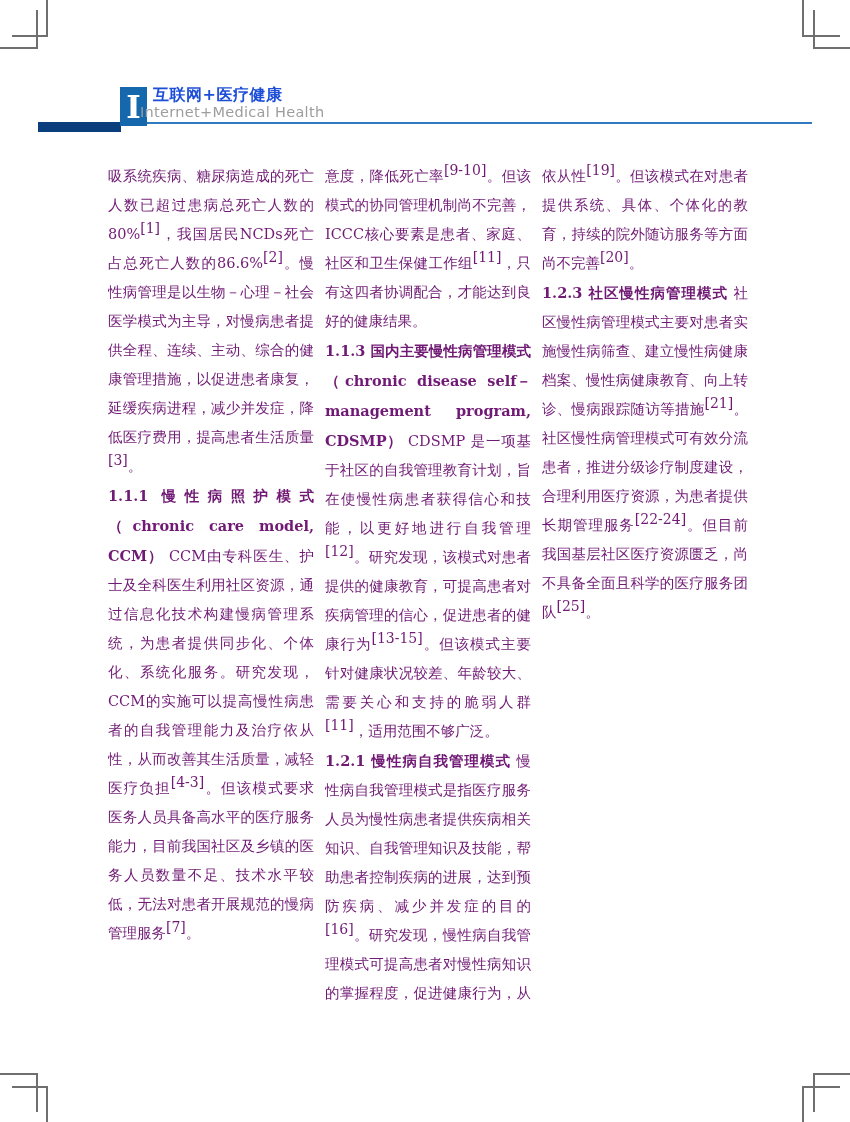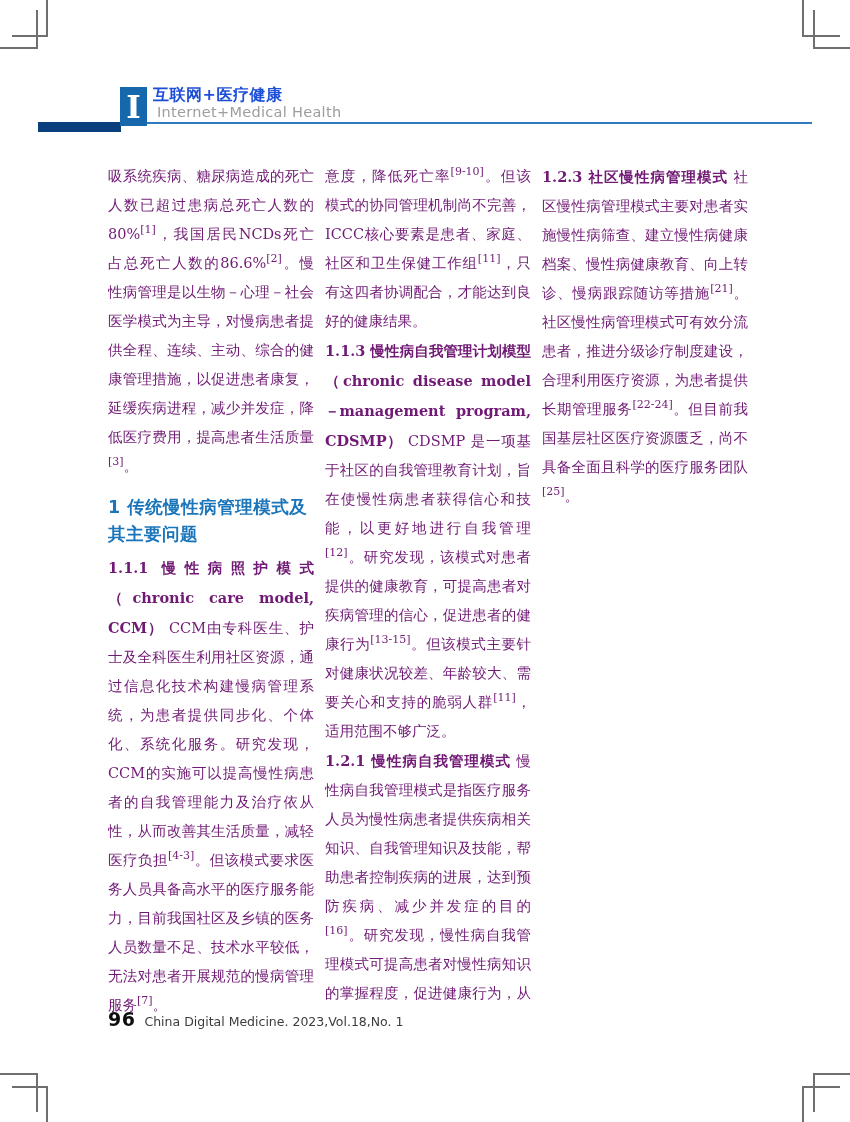--- a/index.html
+++ b/index.html
@@ -18,34 +18,34 @@
   .br2{left:802px;top:1086px;width:36px;height:36px;border-left-width:2px;border-top-width:2px;}
 
   
   .navy{position:absolute;left:38px;top:122px;width:83px;height:10px;background:#0b3e7c;}
   .logo{position:absolute;left:120px;top:87px;width:27px;height:39px;background:#1668ac;
         color:#fff;display:flex;align-items:center;justify-content:center;
         font-family:"DejaVu Serif",serif;font-weight:bold;font-size:31px;}
   .rule{position:absolute;left:147px;top:122px;width:665px;height:2px;background:#2f7ac0;}
   .tcn{position:absolute;left:153px;top:85px;font-family:"DejaVu Sans",sans-serif;
        font-weight:bold;font-size:16px;color:#1d4ed8;line-height:19px;letter-spacing:0.5px;}
-  .ten{position:absolute;left:157px;top:104px;font-family:"DejaVu Sans",sans-serif;
+  .ten{position:absolute;left:140px;top:104px;font-family:"DejaVu Sans",sans-serif;
        font-size:14.5px;color:#9d9d9d;line-height:17px;letter-spacing:0.3px;}
 
   
   main{position:absolute;left:108px;top:162px;width:650px;height:852px;
        display:flex;gap:11px;overflow:hidden;}
   .col{width:206px;overflow:hidden;}
   p.body{margin:0;font-size:14.5px;line-height:29px;text-align:justify;color:#701a75;}
   b.run{font-weight:bold;}
   .h1{margin:13px 0 5px;font-family:"DejaVu Sans",sans-serif;font-weight:bold;
       font-size:17.5px;line-height:27px;color:#1b75bb;text-align:left;letter-spacing:0.5px;}
   .h2{margin:0;font-family:"DejaVu Sans",sans-serif;font-weight:bold;
       font-size:14.5px;line-height:29px;color:#101010;}
-  sup{font-size:11px;line-height:0;}
+  sup{font-size:14px;line-height:0;}
 
   
   .footer{position:absolute;left:108px;top:1008px;display:flex;align-items:baseline;gap:9px;
           font-family:"DejaVu Sans",sans-serif;}
   .pageno{font-size:19px;font-weight:bold;color:#0d0d0d;letter-spacing:0.5px;}
   .jinfo{font-size:12.5px;color:#3c3c3c;}
 </style>
 </head>
 <body>
 
@@ -66,31 +66,27 @@
       <span>I</span>
     </div>
     <div class="tcn">互联网+医疗健康</div>
     <div class="ten">Internet+Medical Health</div>
     <div class="rule"></div>
   </header>
 
   <main>
     <div class="col" id="col-0">
         <p class="body">吸系统疾病、糖尿病造成的死亡人数已超过患病总死亡人数的80%<sup>[1]</sup>，我国居民NCDs死亡占总死亡人数的86.6%<sup>[2]</sup>。慢性病管理是以生物－心理－社会医学模式为主导，对慢病患者提供全程、连续、主动、综合的健康管理措施，以促进患者康复，延缓疾病进程，减少并发症，降低医疗费用，提高患者生活质量<sup>[3]</sup>。</p>
-        <h3 class="h1">1 传统慢性病管理模式及其主要问题</h3>
         <p class="body"><b class="run">1.1.1 慢性病照护模式（chronic care model, CCM）</b> CCM由专科医生、护士及全科医生利用社区资源，通过信息化技术构建慢病管理系统，为患者提供同步化、个体化、系统化服务。研究发现，CCM的实施可以提高慢性病患者的自我管理能力及治疗依从性，从而改善其生活质量，减轻医疗负担<sup>[4-3]</sup>。但该模式要求医务人员具备高水平的医疗服务能力，目前我国社区及乡镇的医务人员数量不足、技术水平较低，无法对患者开展规范的慢病管理服务<sup>[7]</sup>。</p>
       </div>
     <div class="col" id="col-1">
         <p class="body">意度，降低死亡率<sup>[9-10]</sup>。但该模式的协同管理机制尚不完善，ICCC核心要素是患者、家庭、社区和卫生保健工作组<sup>[11]</sup>，只有这四者协调配合，才能达到良好的健康结果。</p>
-        <p class="body"><b class="run">1.1.3 慢性病自我管理计划模型（chronic disease model－management program, CDSMP）</b> CDSMP 是一项基于社区的自我管理教育计划，旨在使慢性病患者获得信心和技能，以更好地进行自我管理<sup>[12]</sup>。研究发现，该模式对患者提供的健康教育，可提高患者对疾病管理的信心，促进患者的健康行为<sup>[13-15]</sup>。但该模式主要针对健康状况较差、年龄较大、需要关心和支持的脆弱人群<sup>[11]</sup>，适用范围不够广泛。</p>
+        <p class="body"><b class="run">1.1.3 国内主要慢性病管理模式（chronic disease self－management program, CDSMP）</b> CDSMP 是一项基于社区的自我管理教育计划，旨在使慢性病患者获得信心和技能，以更好地进行自我管理<sup>[12]</sup>。研究发现，该模式对患者提供的健康教育，可提高患者对疾病管理的信心，促进患者的健康行为<sup>[13-15]</sup>。但该模式主要针对健康状况较差、年龄较大、需要关心和支持的脆弱人群<sup>[11]</sup>，适用范围不够广泛。</p>
         <p class="body"><b class="run">1.2.1 慢性病自我管理模式</b> 慢性病自我管理模式是指医疗服务人员为慢性病患者提供疾病相关知识、自我管理知识及技能，帮助患者控制疾病的进展，达到预防疾病、减少并发症的目的<sup>[16]</sup>。研究发现，慢性病自我管理模式可提高患者对慢性病知识的掌握程度，促进健康行为，从而改善生活质量。但慢性病自我管理模式对认知不足、参与度低、治疗依从性差的患者管理效果不佳。</p>
       </div>
     <div class="col" id="col-2">
+        <p class="body">依从性<sup>[19]</sup>。但该模式在对患者提供系统、具体、个体化的教育，持续的院外随访服务等方面尚不完善<sup>[20]</sup>。</p>
         <p class="body"><b class="run">1.2.3 社区慢性病管理模式</b> 社区慢性病管理模式主要对患者实施慢性病筛查、建立慢性病健康档案、慢性病健康教育、向上转诊、慢病跟踪随访等措施<sup>[21]</sup>。社区慢性病管理模式可有效分流患者，推进分级诊疗制度建设，合理利用医疗资源，为患者提供长期管理服务<sup>[22-24]</sup>。但目前我国基层社区医疗资源匮乏，尚不具备全面且科学的医疗服务团队<sup>[25]</sup>。</p>
       </div>
   </main>
 
-  <div class="footer">
-    <span class="pageno">96</span>
-    <span class="jinfo">China Digital Medicine. 2023,Vol.18,No. 1</span>
-  </div>
 
 </div>
 
 </body></html>

